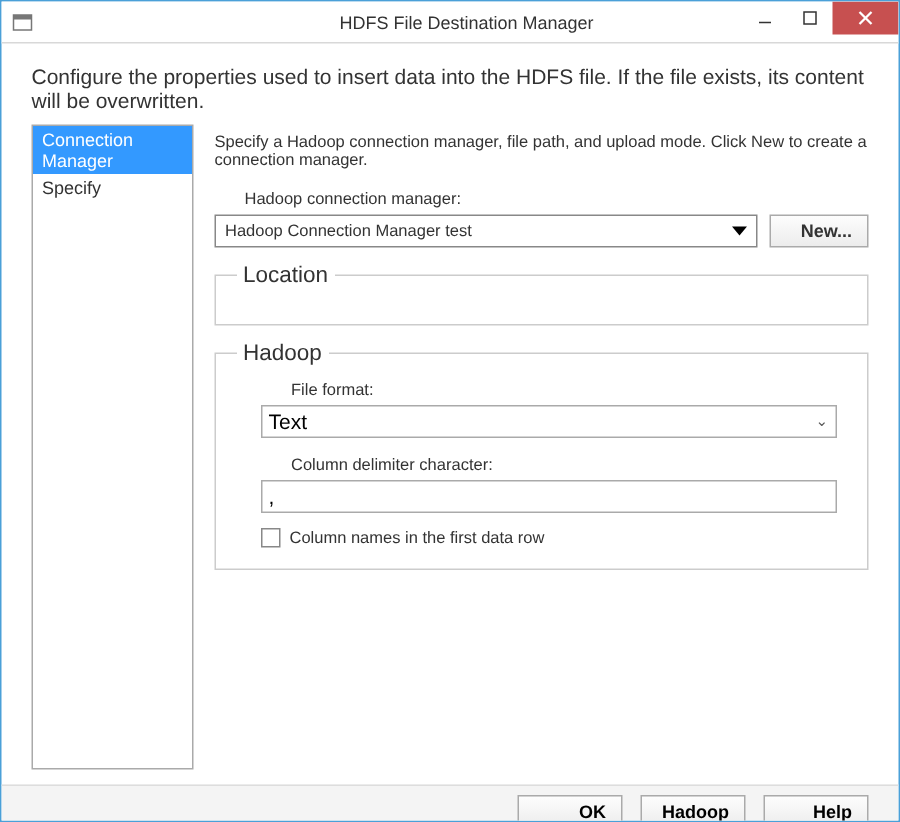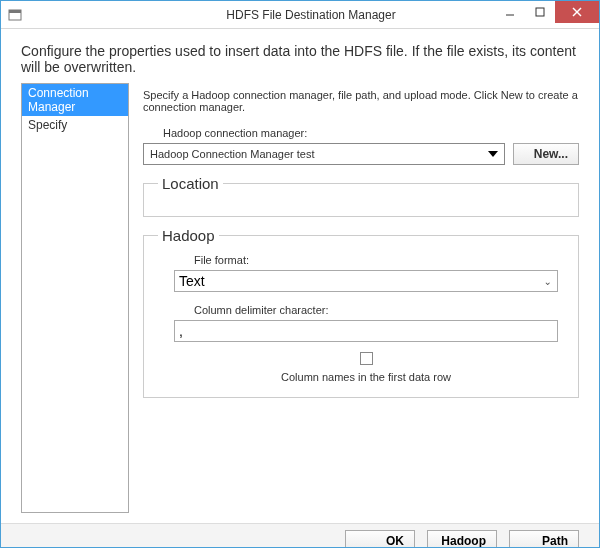--- a/index.html
+++ b/index.html
@@ -21,21 +21,21 @@
   .row-conn { display: flex; gap: 8px; margin-bottom: 10px; }
   .dropdown { flex: 1; height: 22px; border: 1px solid #888; background: #fff; display: flex; align-items: center; justify-content: space-between; padding: 0 4px 0 6px; }
   .dropdown .caret { width: 0; height: 0; border-left: 5px solid transparent; border-right: 5px solid transparent; border-top: 6px solid #000; margin-right: 2px; }
   .btn { height: 22px; min-width: 66px; border: 1px solid #aaa; background: linear-gradient(#fdfdfd,#ececec); font-size: 12px; display: flex; align-items: center; justify-content: flex-end; padding: 0 10px; font-weight: bold; }
   fieldset { border: 1px solid #ccc; margin: 0 0 10px 0; padding: 10px 14px 14px 14px; }
   fieldset legend { font-size: 15px; color: #333; padding: 0 4px; }
   .text-input, .select { width: 100%; height: 22px; border: 1px solid #aaa; background: #fff; font-size: 14px; padding: 0 4px; }
   .select { appearance: none; position: relative; }
   .select-wrap { position: relative; }
   .select-wrap .chev { position: absolute; right: 6px; top: 50%; transform: translateY(-50%); pointer-events: none; font-size: 10px; color: #555; }
-  .checkbox-row { display: flex; align-items: center; gap: 6px; margin-top: 10px; flex-direction: column; }
+  .checkbox-row { display: flex; align-items: center; gap: 6px; margin-top: 10px; }
   .checkbox { width: 13px; height: 13px; border: 1px solid #888; background: #fff; }
   .footer { display: flex; justify-content: flex-end; gap: 12px; padding: 6px 20px 0 20px; border-top: 1px solid #ddd; background: #f4f4f4; height: 40px; align-items: flex-start; }
   .footer .btn { min-width: 70px; }
   .inner-pad { padding-left: 16px; padding-right: 6px; }
 </style>
 </head>
 <body>
 
 <div class="titlebar">
   <div class="icon">
@@ -113,15 +113,15 @@
 </div>
 
 <div class="footer">
   <div class="btn">
       <span>OK</span>
     </div>
   <div class="btn">
       <span>Hadoop</span>
     </div>
   <div class="btn">
-      <span>Path</span>
+      <span>Help</span>
     </div>
 </div>
 
 </body></html>

